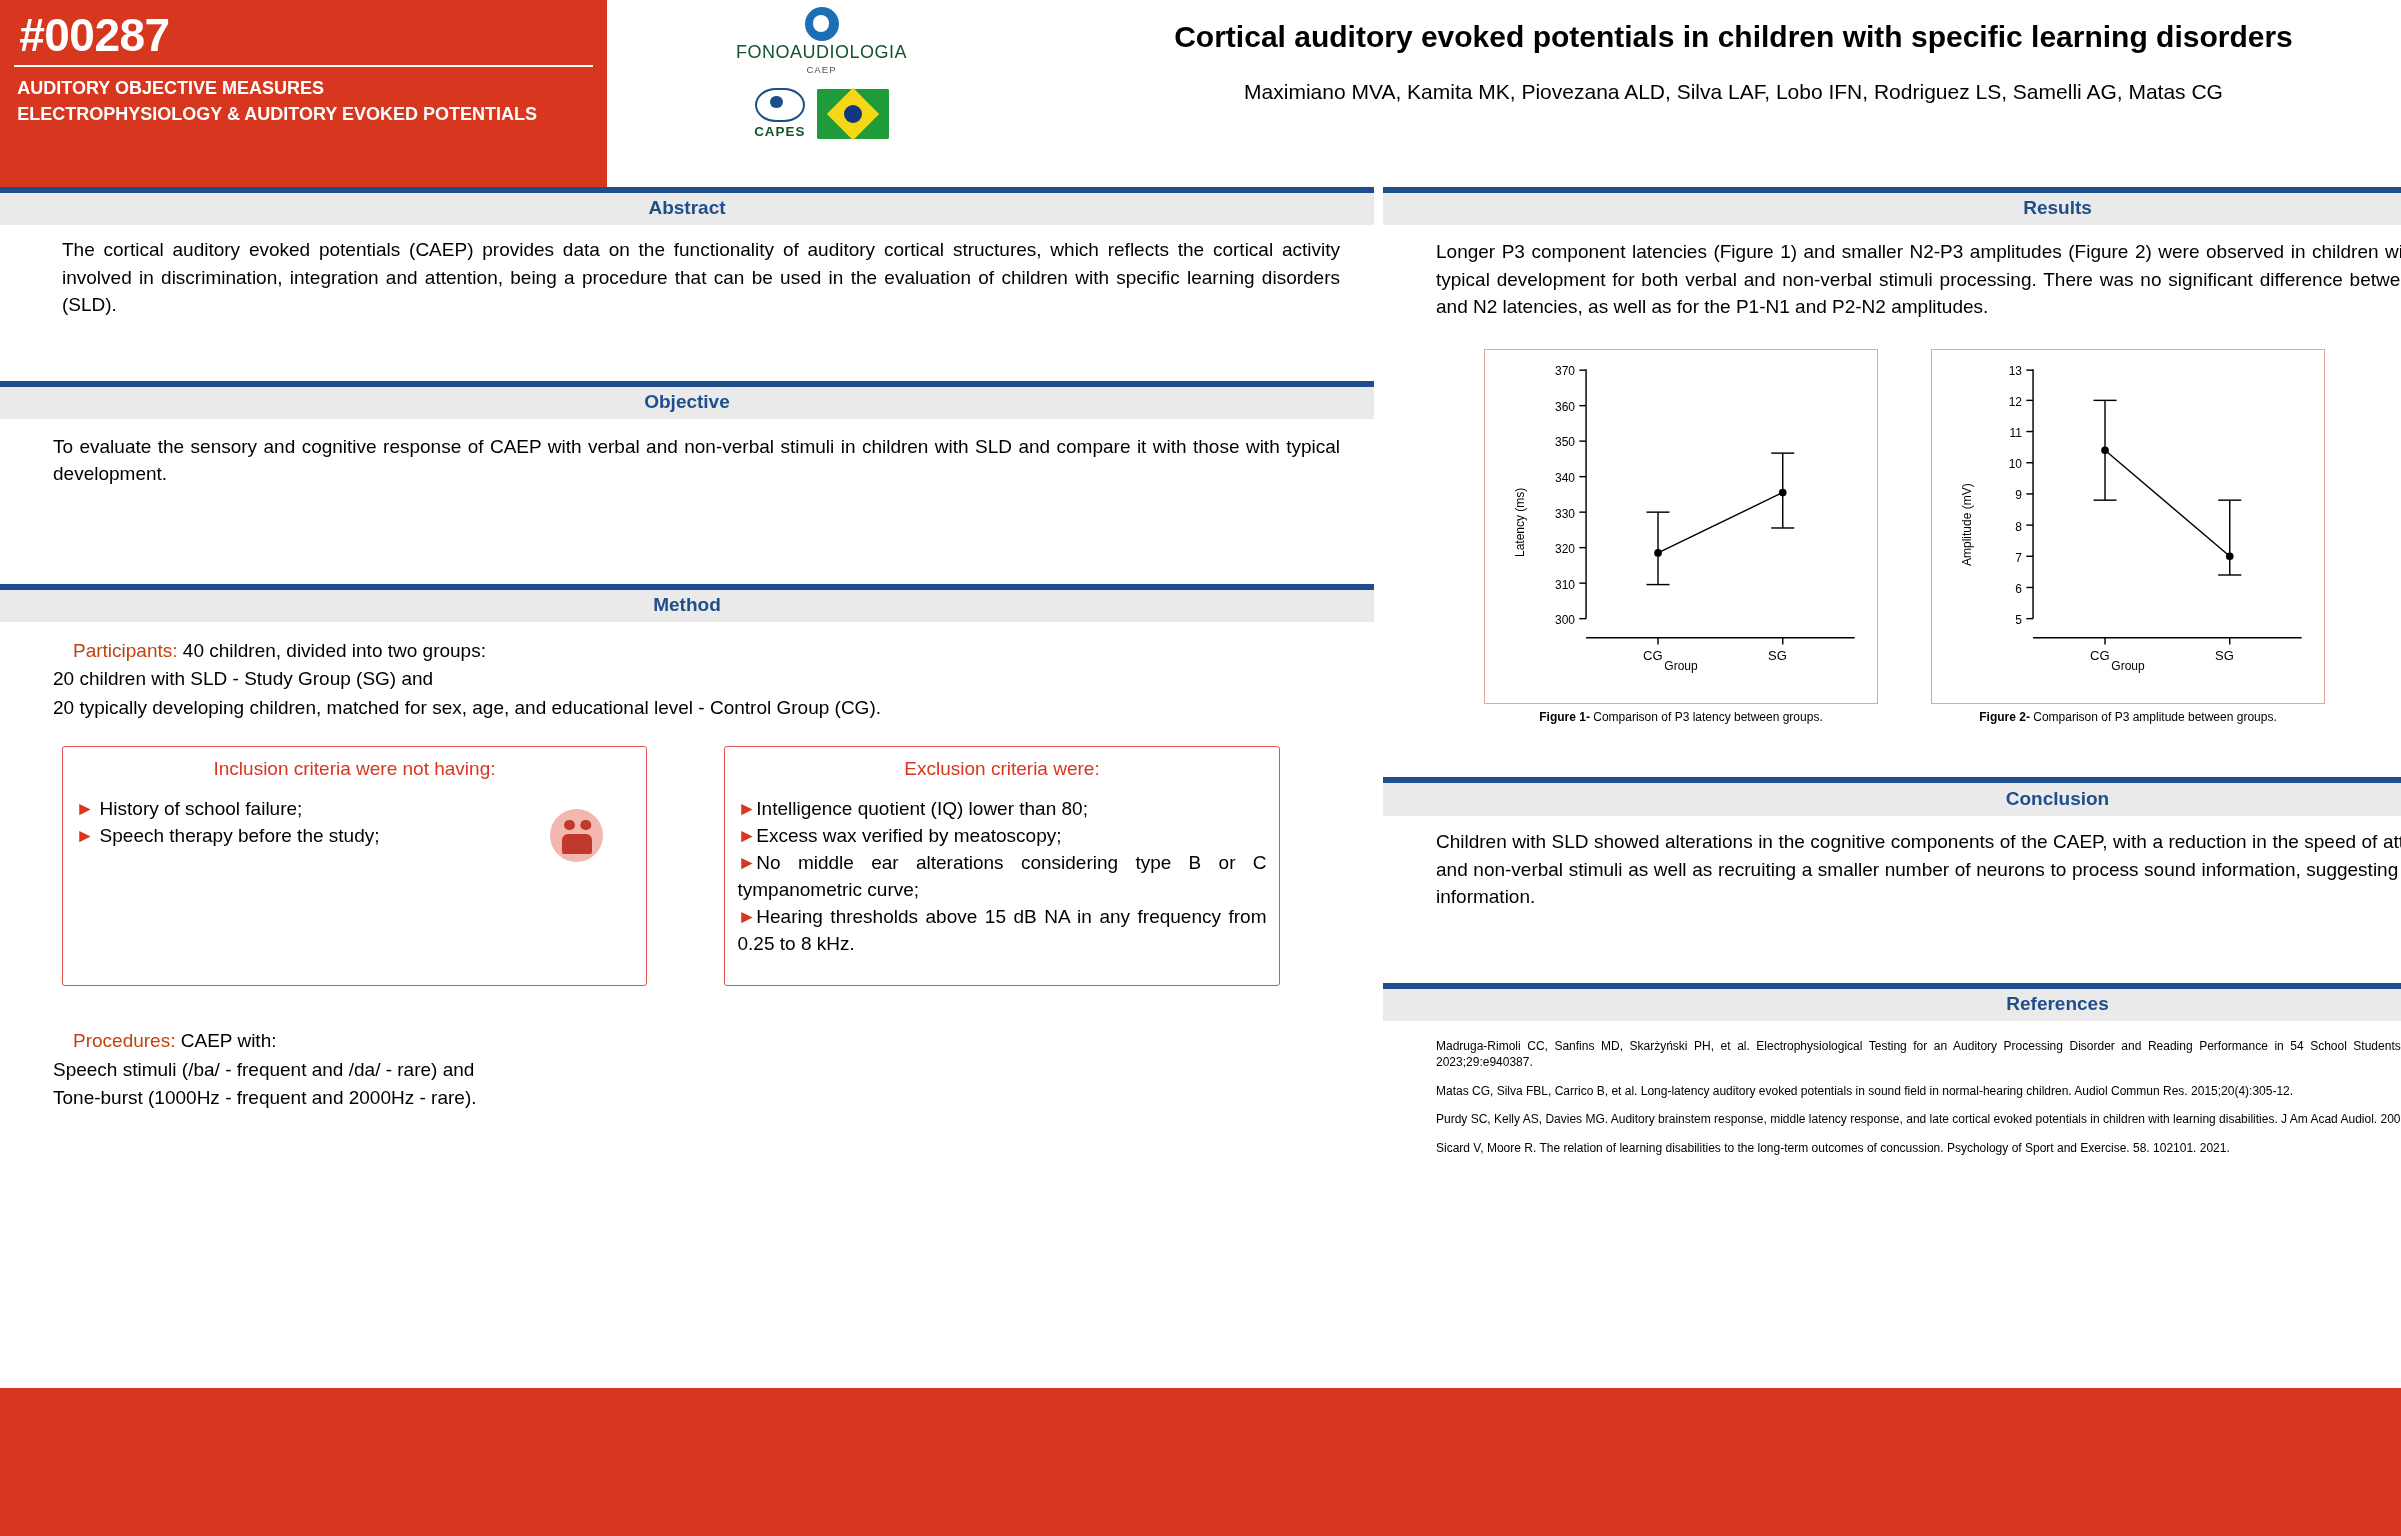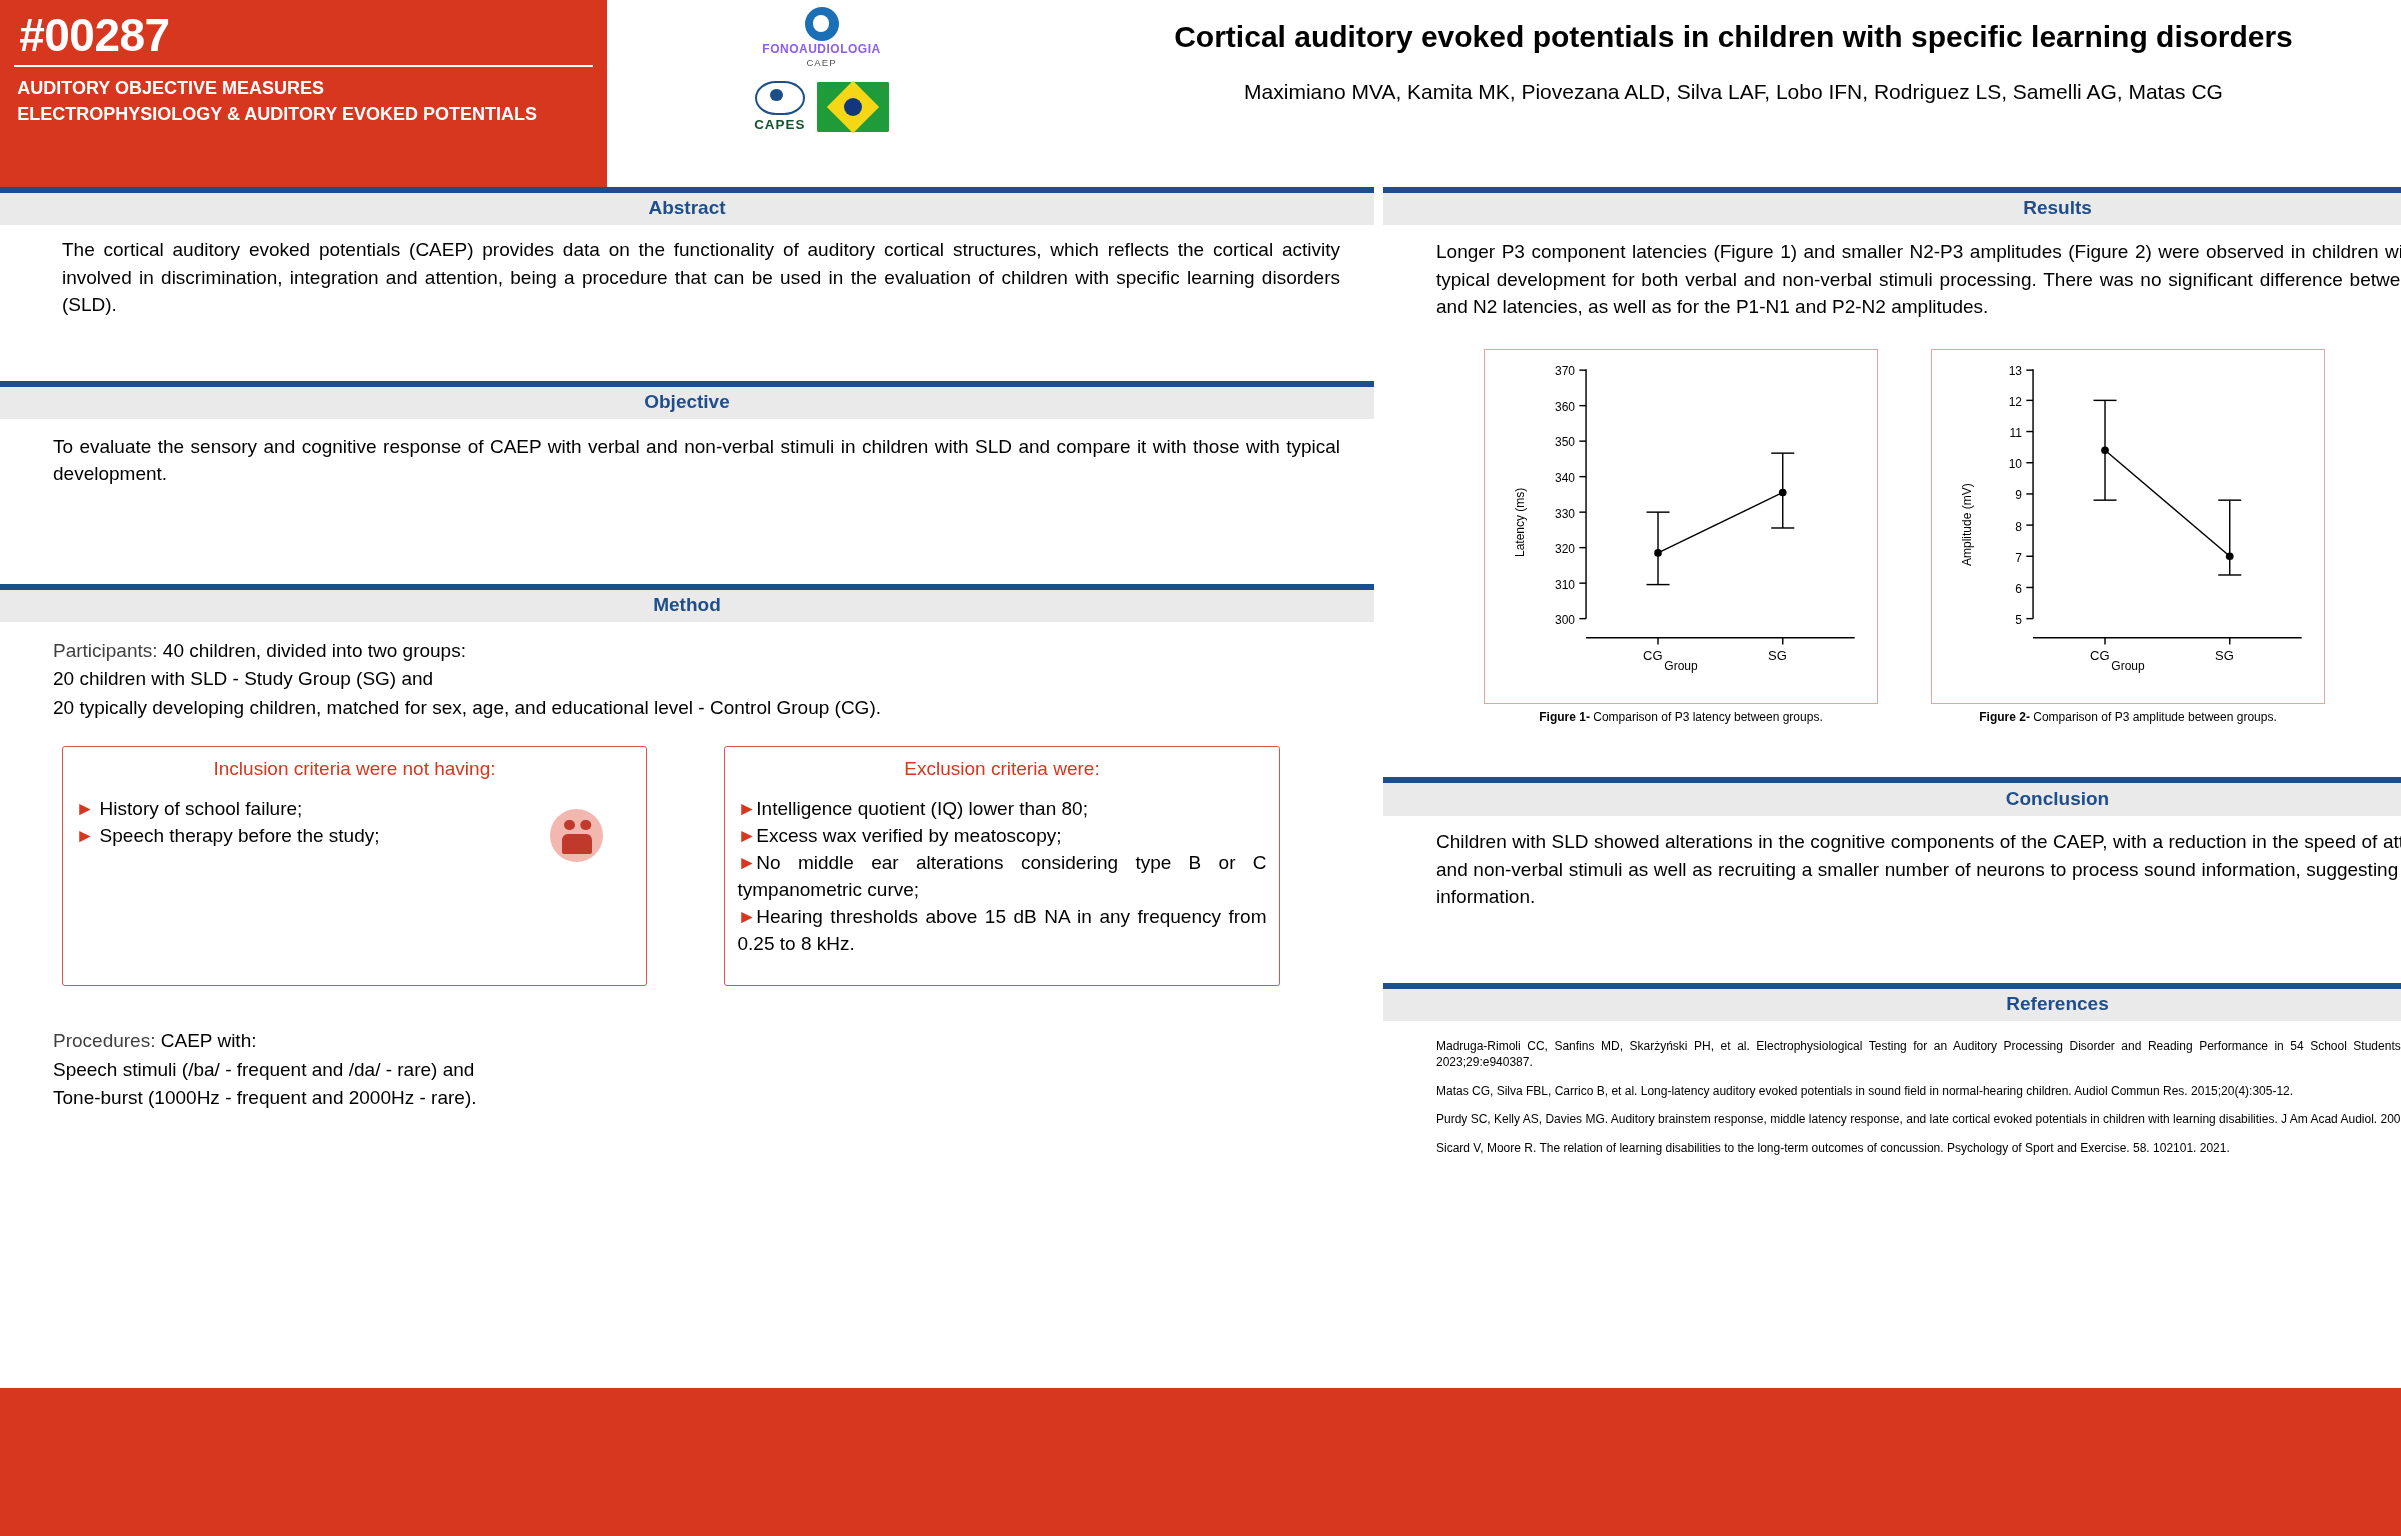--- a/index.html
+++ b/index.html
@@ -64,24 +64,24 @@
     background: #1a6fb5;
     position: relative;
   }
   .fono-logo-circle:after{
     content:"";
     position:absolute; left:8.6px; top:8.6px;
     width:16.3px;height:16.3px;border-radius:50%;
     background:#ffffff;
   }
   .fono-text {
-    font-size: 12px;
-    color: #8b5cf6;
+    font-size: 18px;
+    color: #14532d;
     letter-spacing: 0.5px;
-    font-weight: 700;
+    font-weight: 400;
   }
   .fmusp-text {
     font-size: 9.6px;
     color: #555;
     letter-spacing: 1px;
     margin-top: 1px;
   }
   .capes-row {
     display: flex;
     align-items: center;
@@ -186,21 +186,21 @@
   }
   .pad-l { padding: 10.6px 34px 0 62px; }
   .pad-r { padding: 12.5px 43px 0 53px; }
 
   
   .method-text {
     font-size: 19px;
     line-height: 1.5;
     padding: 14.4px 19px 0 53px;
   }
-  .redlabel { color: #404040; }
+  .redlabel { color: #c2410c; margin-left: 20px; }
   .crit-row {
     display: flex;
     gap: 77px;
     padding: 24px 0 0 62px;
   }
   .crit-box {
     border: 1.4px solid #D9534F;
     border-radius: 2.9px;
     padding: 10.6px 12.5px 16.3px 12.5px;
     box-sizing: border-box;

